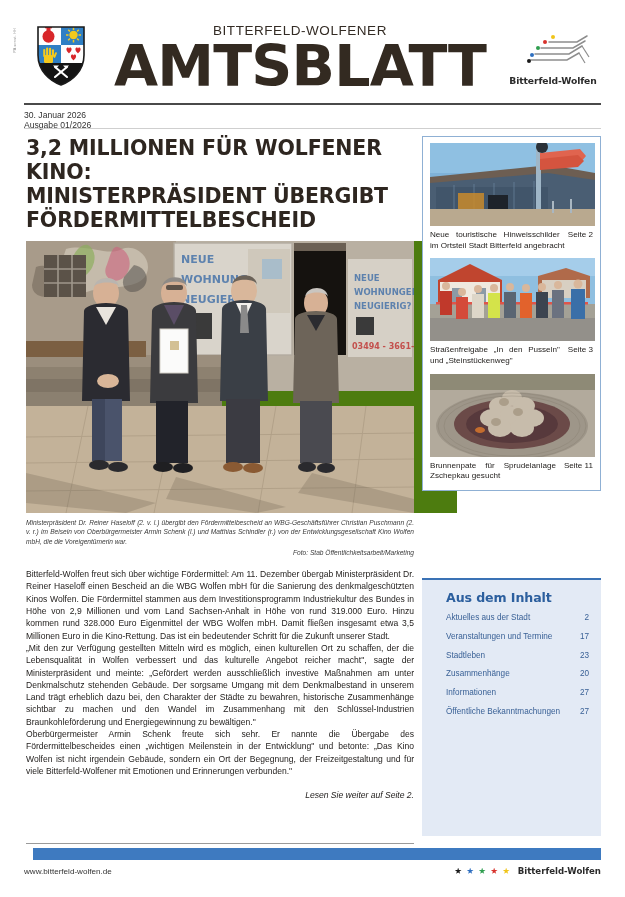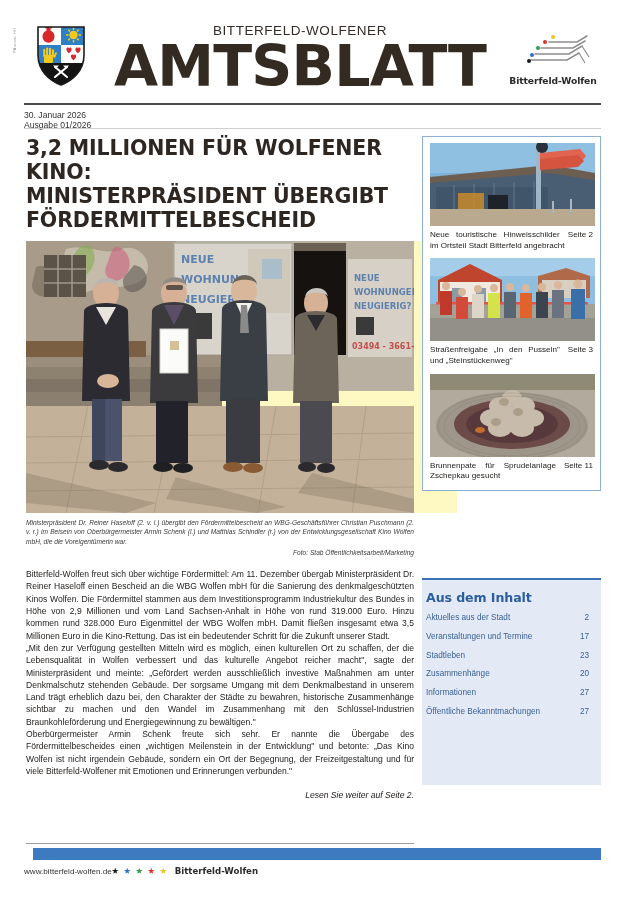--- a/index.html
+++ b/index.html
@@ -141,21 +141,21 @@
     margin: 0 0 9px 0;
     font-family: "DejaVu Sans", sans-serif;
   }
   .headline span { display:block; }
 
   .lead-photo {
     width: 431px;
     height: 272px;
     position: relative;
     overflow: hidden;
-    background: #fef9c3;
+    background: #4d7c0f;
   }
   .lead-photo svg { display:block; }
 
   .photo-caption {
     margin-top: 5px;
     font-size: 6.6px;
     line-height: 1.45;
     font-style: italic;
     color: #3a3a3a;
     text-align: justify;
@@ -227,22 +227,22 @@
 
   
   .contents {
     position: absolute;
     left: 422px;
     top: 578px;
     width: 179px;
     box-sizing: border-box;
     background: #e3eaf5;
     border-top: 2.4px solid #3a72b5;
-    padding: 10px 12px 12px 4px;
-    height: 207px;
+    padding: 10px 12px 12px 24px;
+    height: 258px;
   }
   .contents-title {
     font-size: 12.6px;
     font-weight: 700;
     color: #2c5f9e;
     margin-bottom: 8px;
     letter-spacing: -0.1px;
     font-family: "DejaVu Sans", sans-serif;
   }
   .toc-row {
@@ -265,20 +265,21 @@
     width: 568px;
     height: 12px;
     background: #3e7ac0;
   }
   .footer-row {
     position: absolute;
     left: 24px;
     top: 866px;
     width: 577px;
     display: flex;
+    justify-content: space-between;
     align-items: center;
     font-size: 8.1px;
     color: #333;
   }
   .footer-brand {
     display: flex;
     align-items: center;
     gap: 4px;
   }
   .stars { display:flex; gap: 5px; align-items:center; }

